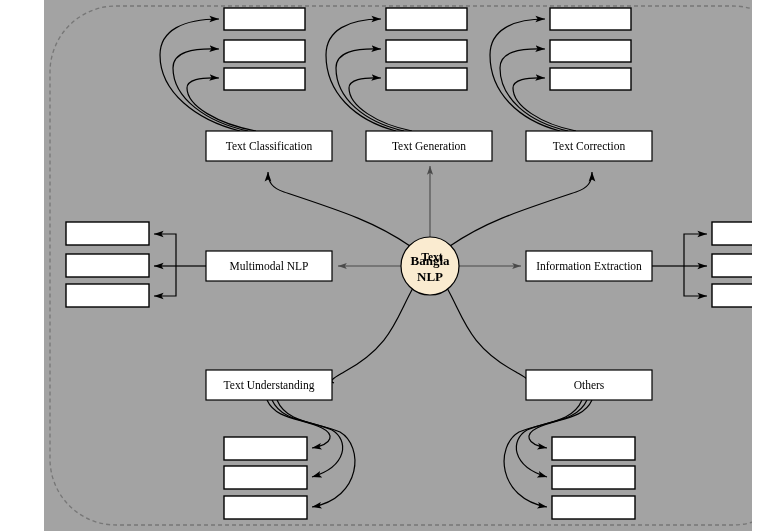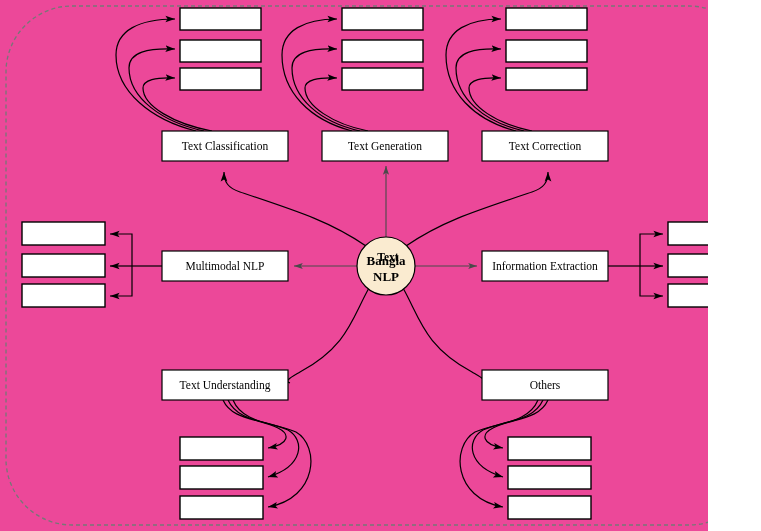--- a/index.html
+++ b/index.html
@@ -4,23 +4,24 @@
 <style>
   html, body {
     margin: 0;
     padding: 0;
     background: #ffffff;
   }
   #canvas {
     position: relative;
     width: 708px;
     height: 531px;
-    background: #ec4899;
+    background: #a3a3a3;
     font-family: "Liberation Serif", "DejaVu Serif", serif;
     overflow: hidden;
+    margin-left: 44px;
   }
   #diagram-svg {
     position: absolute;
     left: 0;
     top: 0;
     width: 761px;
     height: 531px;
   }
   .node-label {
     font-family: "Liberation Serif", "DejaVu Serif", serif;

